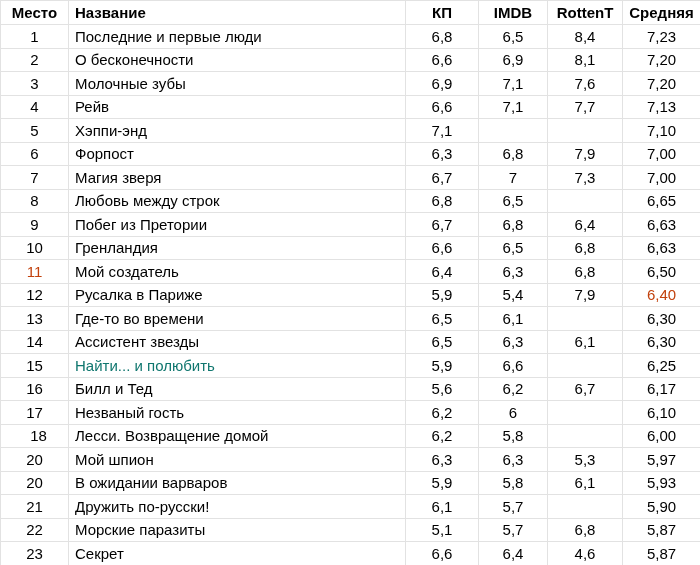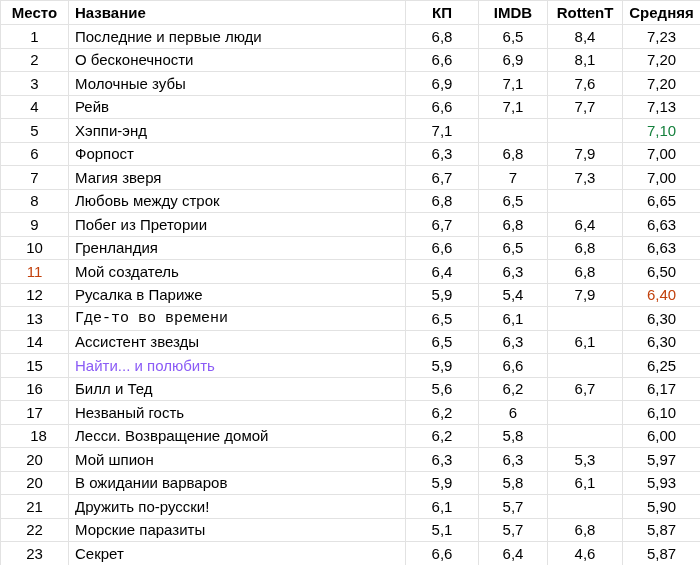--- a/index.html
+++ b/index.html
@@ -90,21 +90,21 @@
         <td class="al-c" style="border-color: rgb(226, 226, 226); color: rgb(0, 0, 0);">7,1</td>
         <td class="al-c" style="border-color: rgb(226, 226, 226); color: rgb(0, 0, 0);">7,7</td>
         <td class="al-c" style="border-color: rgb(226, 226, 226); color: rgb(0, 0, 0);">7,13</td>
       </tr>
       <tr>
         <td class="al-c" style="border-color: rgb(226, 226, 226); color: rgb(0, 0, 0);">5</td>
         <td class="al-l" style="border-color: rgb(226, 226, 226); color: rgb(0, 0, 0);">Хэппи-энд</td>
         <td class="al-c" style="border-color: rgb(226, 226, 226); color: rgb(0, 0, 0);">7,1</td>
         <td class="al-c" style="border-color: rgb(226, 226, 226); color: rgb(0, 0, 0);"></td>
         <td class="al-c" style="border-color: rgb(226, 226, 226); color: rgb(0, 0, 0);"></td>
-        <td class="al-c" style="border-color: rgb(226, 226, 226); color: #15803d;">7,10</td>
+        <td class="al-c" style="border-color: rgb(226, 226, 226); color: #000000;">7,10</td>
       </tr>
       <tr>
         <td class="al-c" style="border-color: rgb(226, 226, 226); color: rgb(0, 0, 0);">6</td>
         <td class="al-l" style="border-color: rgb(226, 226, 226); color: rgb(0, 0, 0);">Форпост</td>
         <td class="al-c" style="border-color: rgb(226, 226, 226); color: rgb(0, 0, 0);">6,3</td>
         <td class="al-c" style="border-color: rgb(226, 226, 226); color: rgb(0, 0, 0);">6,8</td>
         <td class="al-c" style="border-color: rgb(226, 226, 226); color: rgb(0, 0, 0);">7,9</td>
         <td class="al-c" style="border-color: rgb(226, 226, 226); color: rgb(0, 0, 0);">7,00</td>
       </tr>
       <tr>
@@ -150,37 +150,37 @@
       <tr>
         <td class="al-c" style="border-color: rgb(226, 226, 226); color: rgb(0, 0, 0);">12</td>
         <td class="al-l" style="border-color: rgb(226, 226, 226); color: rgb(0, 0, 0);">Русалка в Париже</td>
         <td class="al-c" style="border-color: rgb(226, 226, 226); color: rgb(0, 0, 0);">5,9</td>
         <td class="al-c" style="border-color: rgb(226, 226, 226); color: rgb(0, 0, 0);">5,4</td>
         <td class="al-c" style="border-color: rgb(226, 226, 226); color: rgb(0, 0, 0);">7,9</td>
         <td class="al-c" style="border-color: rgb(226, 226, 226); color: #c2410c;">6,40</td>
       </tr>
       <tr>
         <td class="al-c" style="border-color: rgb(226, 226, 226); color: rgb(0, 0, 0);">13</td>
-        <td class="al-l" style="border-color: rgb(226, 226, 226); color: rgb(0, 0, 0); font-family: Liberation Mono, monospace;">Где-то во времени</td>
+        <td class="al-l" style="border-color: rgb(226, 226, 226); color: rgb(0, 0, 0);">Где-то во времени</td>
         <td class="al-c" style="border-color: rgb(226, 226, 226); color: rgb(0, 0, 0);">6,5</td>
         <td class="al-c" style="border-color: rgb(226, 226, 226); color: rgb(0, 0, 0);">6,1</td>
         <td class="al-c" style="border-color: rgb(226, 226, 226); color: rgb(0, 0, 0);"></td>
         <td class="al-c" style="border-color: rgb(226, 226, 226); color: rgb(0, 0, 0);">6,30</td>
       </tr>
       <tr>
         <td class="al-c" style="border-color: rgb(226, 226, 226); color: rgb(0, 0, 0);">14</td>
         <td class="al-l" style="border-color: rgb(226, 226, 226); color: rgb(0, 0, 0);">Ассистент звезды</td>
         <td class="al-c" style="border-color: rgb(226, 226, 226); color: rgb(0, 0, 0);">6,5</td>
         <td class="al-c" style="border-color: rgb(226, 226, 226); color: rgb(0, 0, 0);">6,3</td>
         <td class="al-c" style="border-color: rgb(226, 226, 226); color: rgb(0, 0, 0);">6,1</td>
         <td class="al-c" style="border-color: rgb(226, 226, 226); color: rgb(0, 0, 0);">6,30</td>
       </tr>
       <tr>
         <td class="al-c" style="border-color: rgb(226, 226, 226); color: rgb(0, 0, 0);">15</td>
-        <td class="al-l" style="border-color: rgb(226, 226, 226); color: #8b5cf6;">Найти... и полюбить</td>
+        <td class="al-l" style="border-color: rgb(226, 226, 226); color: #0f766e;">Найти... и полюбить</td>
         <td class="al-c" style="border-color: rgb(226, 226, 226); color: rgb(0, 0, 0);">5,9</td>
         <td class="al-c" style="border-color: rgb(226, 226, 226); color: rgb(0, 0, 0);">6,6</td>
         <td class="al-c" style="border-color: rgb(226, 226, 226); color: rgb(0, 0, 0);"></td>
         <td class="al-c" style="border-color: rgb(226, 226, 226); color: rgb(0, 0, 0);">6,25</td>
       </tr>
       <tr>
         <td class="al-c" style="border-color: rgb(226, 226, 226); color: rgb(0, 0, 0);">16</td>
         <td class="al-l" style="border-color: rgb(226, 226, 226); color: rgb(0, 0, 0);">Билл и Тед</td>
         <td class="al-c" style="border-color: rgb(226, 226, 226); color: rgb(0, 0, 0);">5,6</td>
         <td class="al-c" style="border-color: rgb(226, 226, 226); color: rgb(0, 0, 0);">6,2</td>

